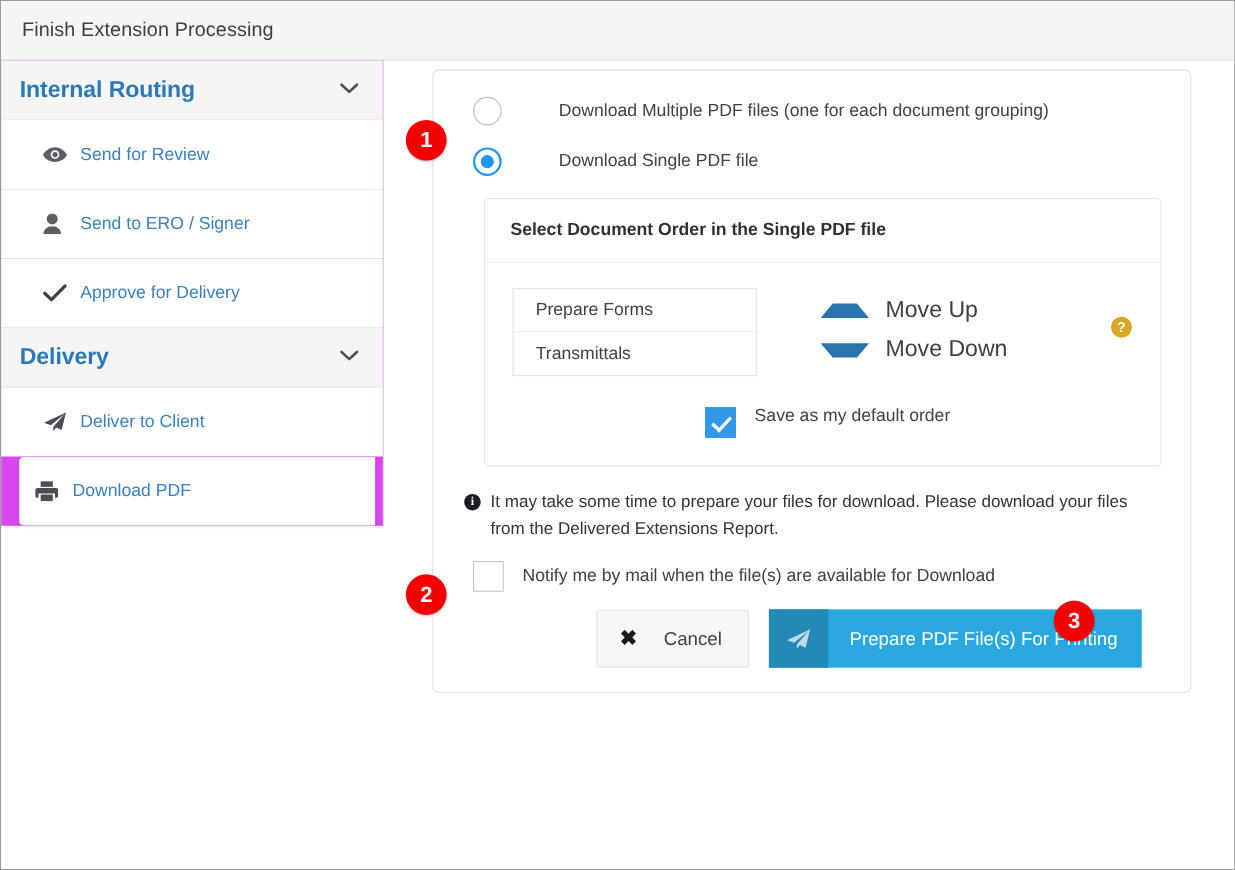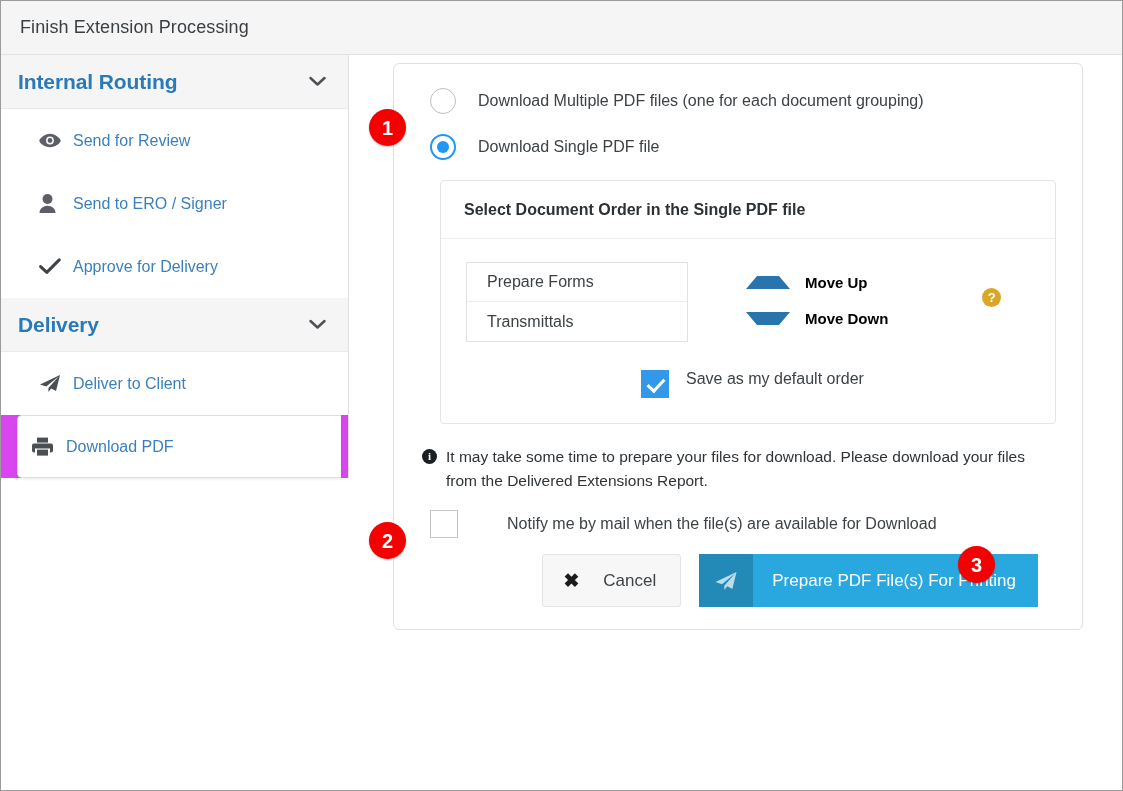--- a/index.html
+++ b/index.html
@@ -123,20 +123,21 @@
     border-radius: 6px;
     background: #ffffff;
     box-sizing: border-box;
     padding: 24px 26px 22px 26px;
   }
 
   .radio-row {
     display: flex;
     align-items: center;
     margin-bottom: 20px;
+    gap: 30px;
   }
   .radio-row:last-of-type { margin-bottom: 0; }
   .radio {
     width: 26px;
     height: 26px;
     border-radius: 50%;
     border: 1px solid #bdbdbd;
     background: #fff;
     box-sizing: border-box;
     flex: 0 0 26px;
@@ -214,24 +215,23 @@
   }
   .tri {
     width: 0; height: 0;
     border-left: 11px solid transparent;
     border-right: 11px solid transparent;
     flex: 0 0 22px;
   }
   .tri.up { border-bottom: 13px solid #2a74ad; }
   .tri.down { border-top: 13px solid #2a74ad; }
   .move-label {
-    font-size: 15px;
-    color: #000000;
+    font-size: 21px;
+    color: #404040;
     padding-left: 15px;
-    font-weight: bold;
   }
   .help-icon {
     width: 19px;
     height: 19px;
     border-radius: 50%;
     background: #d9a625;
     color: #ffffff;
     font-size: 13px;
     font-weight: bold;
     display: flex;
@@ -305,21 +305,20 @@
     line-height: 1.55;
     padding-left: 9px;
     max-width: 618px;
   }
 
   .notify-row {
     display: flex;
     align-items: center;
     margin-top: 17px;
     padding-left: 10px;
-    gap: 32px;
   }
 
   
   .btn-row {
     display: flex;
     justify-content: flex-end;
     margin-top: 16px;
     padding-right: 18px;
   }
   .btn-cancel {

